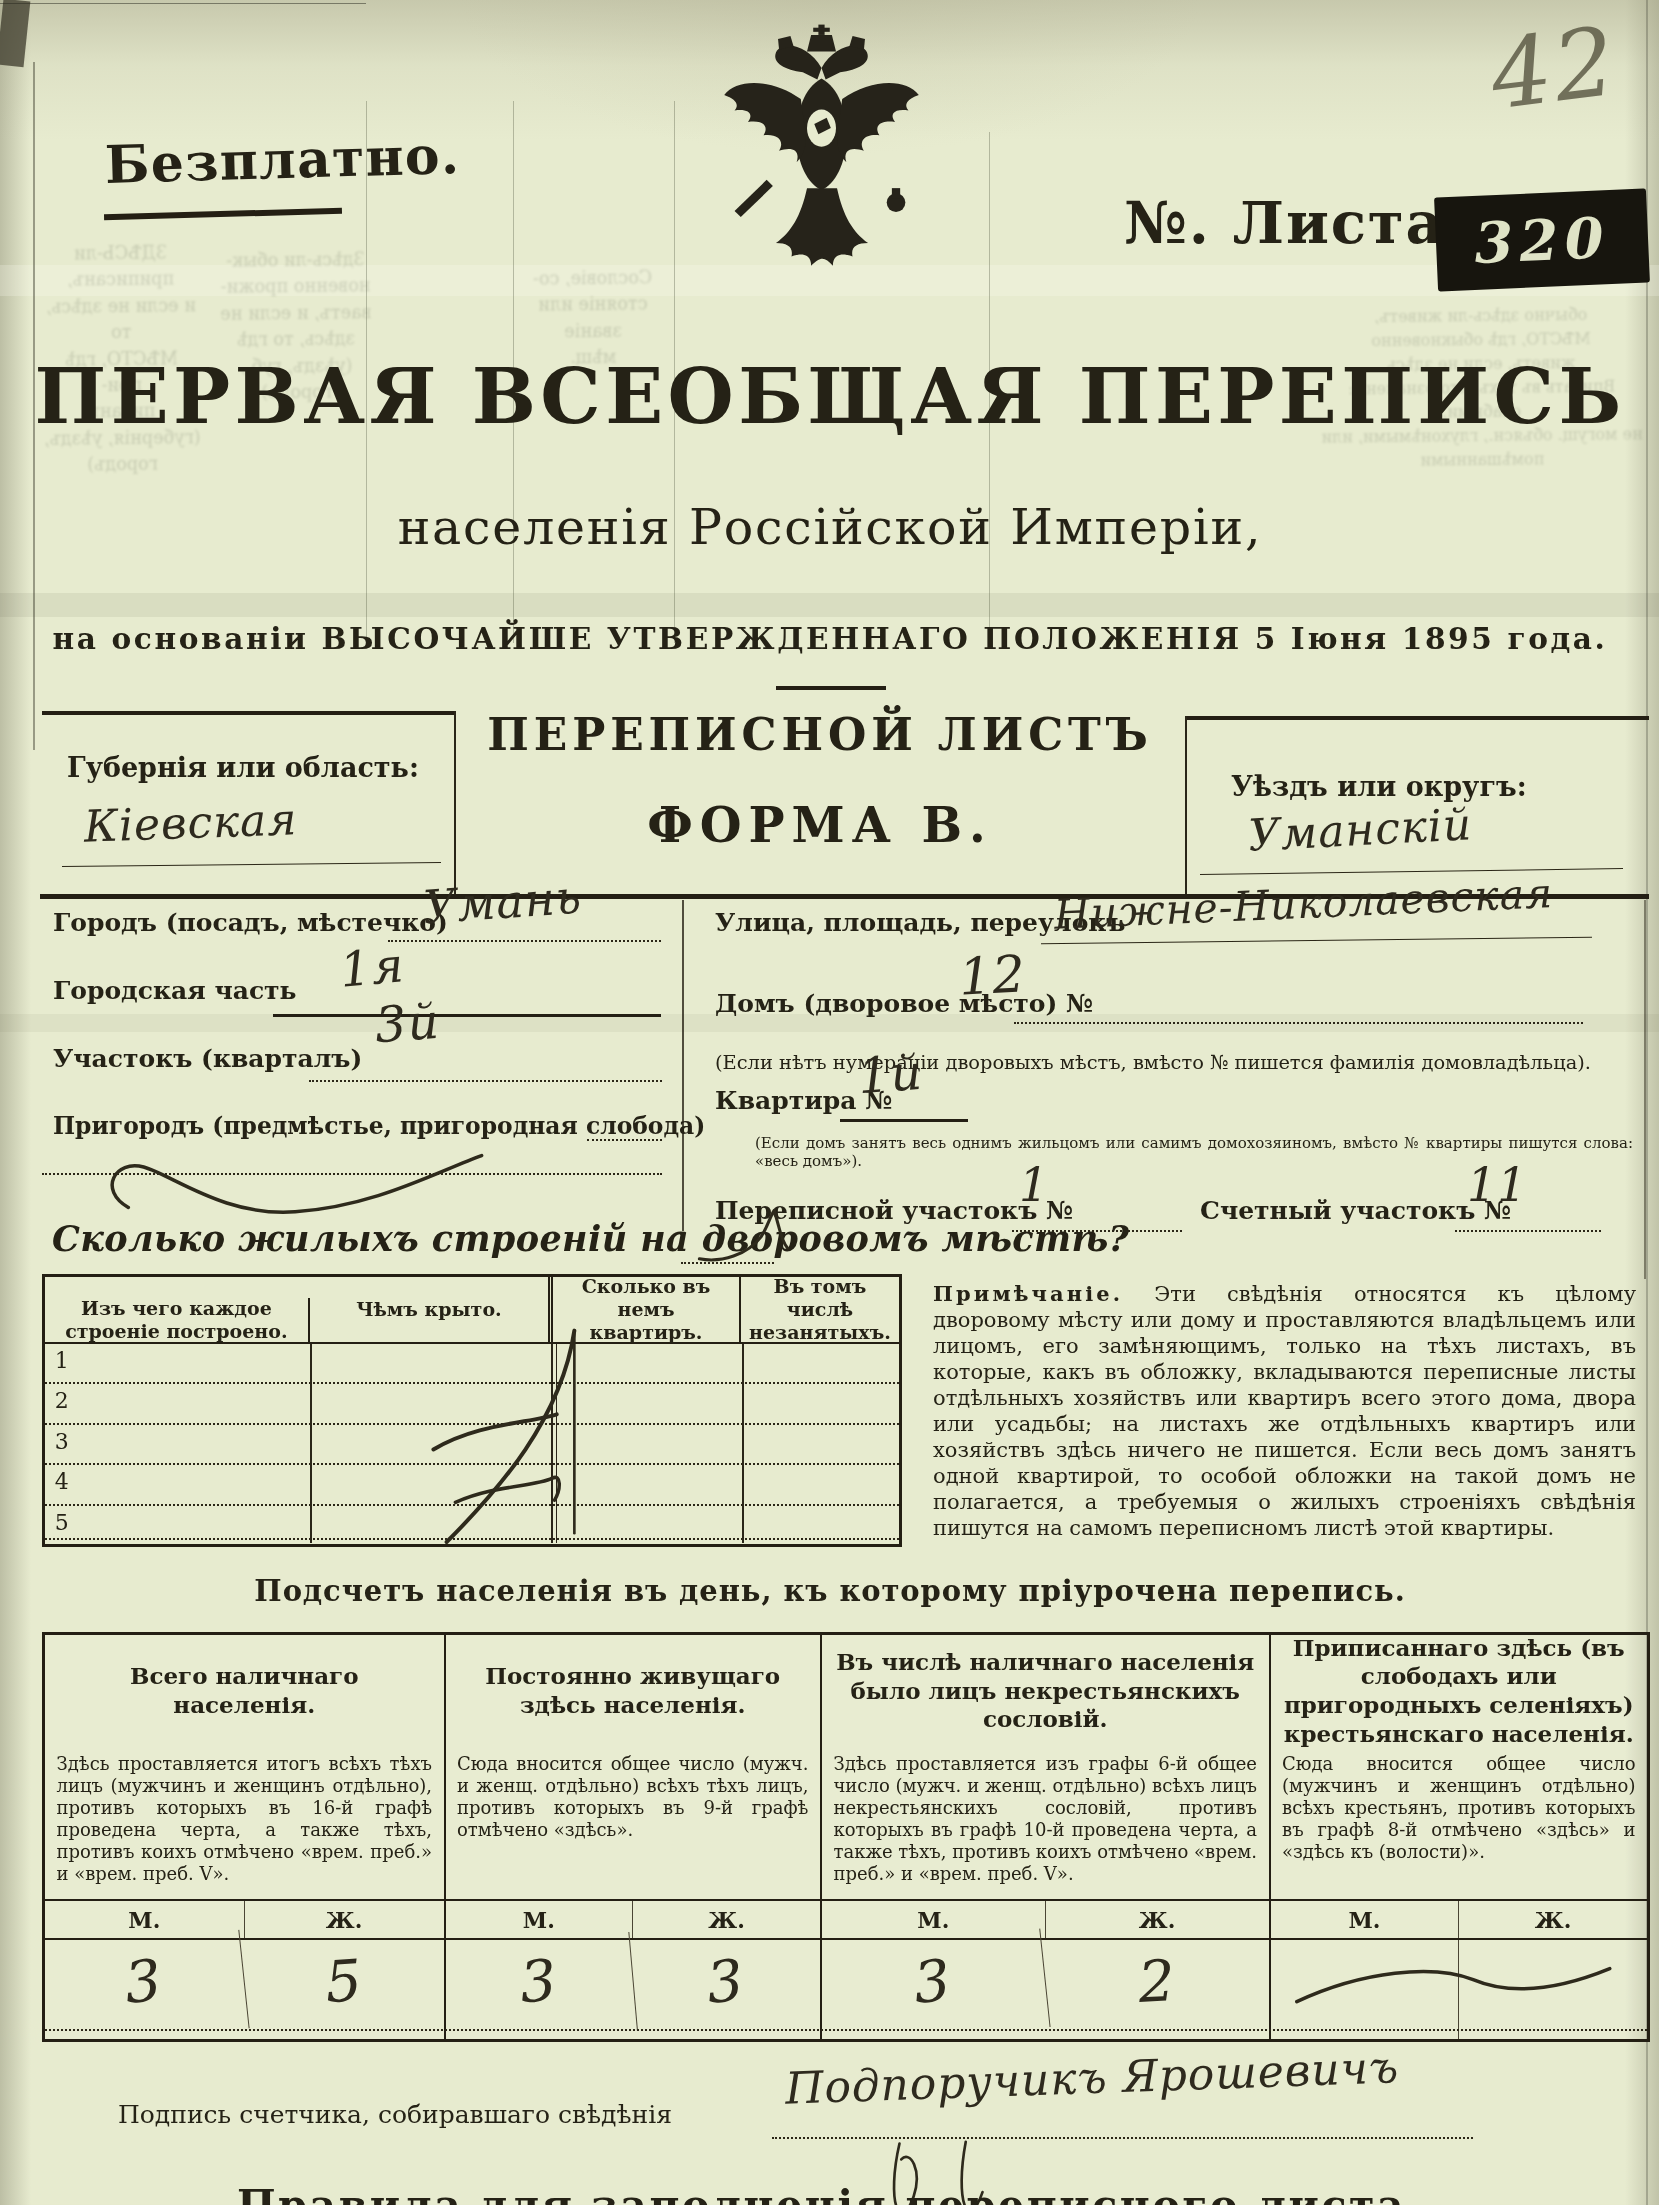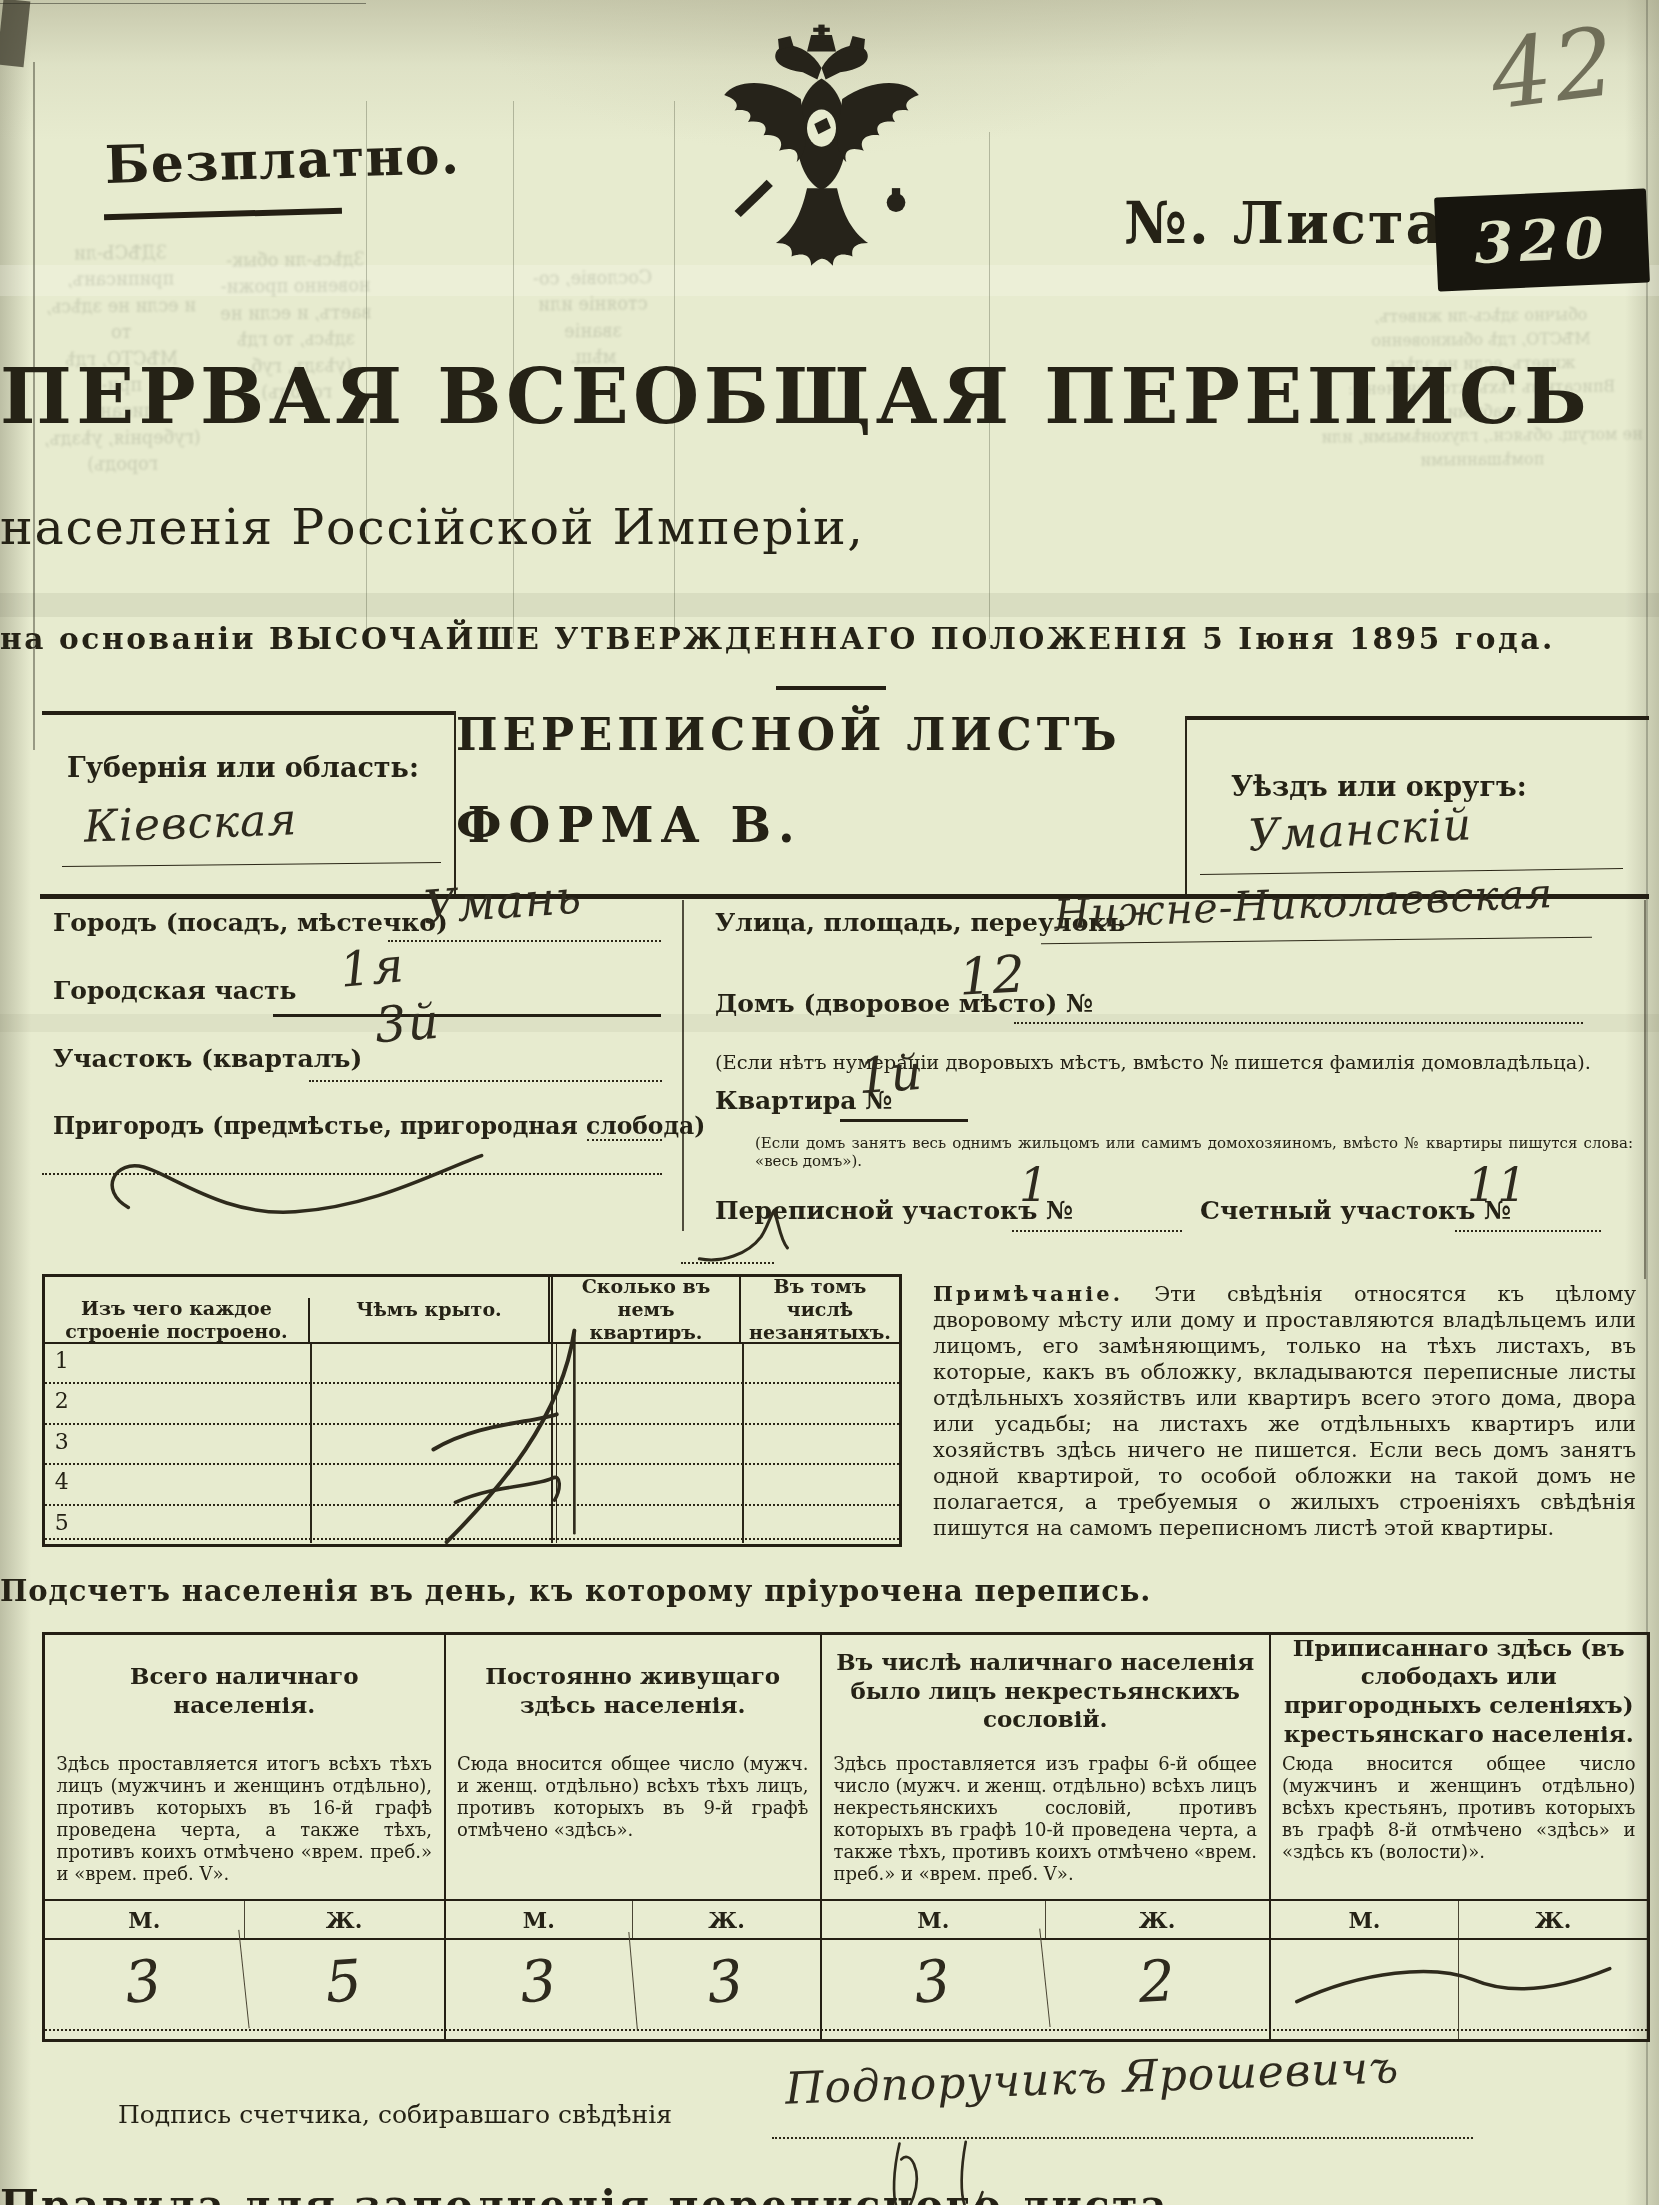--- a/index.html
+++ b/index.html
@@ -10,21 +10,21 @@
       linear-gradient(180deg, rgba(160,158,130,.45) 0, rgba(160,158,130,.12) 66px, rgba(0,0,0,0) 141px),
       linear-gradient(0deg, rgba(150,138,88,.38) 0, rgba(150,138,88,.10) 101px, rgba(0,0,0,0) 185px),
       linear-gradient(90deg, rgba(90,88,66,.30) 0, rgba(0,0,0,0) 31px),
       linear-gradient(270deg, rgba(90,88,66,.28) 0, rgba(0,0,0,0) 35px),
       radial-gradient(397px 309px at 97% 99%, rgba(170,148,92,.45), rgba(0,0,0,0) 70%),
       radial-gradient(529px 221px at 50% 0%, rgba(205,205,175,.35), rgba(0,0,0,0) 70%),
       #e7ebcf;
   }
   .abs{position:absolute;}
   .b{font-weight:bold;}
-  .ctr{}
+  .ctr{text-align:center;}
   .hl{position:absolute;background:#241f14;}
   .vl{position:absolute;background:#2a2518;}
   .dot{position:absolute;height:0;border-bottom:2.6px dotted #2b2617;}
   .thin{position:absolute;height:0;border-bottom:1.8px solid #2b2617;}
   .hw{font-style:italic;color:#2e2a1e;letter-spacing:0.9px;white-space:nowrap;}
   .hwv{font-style:italic;color:#2e2a1e;}
   .lbl{font-weight:bold;white-space:nowrap;}
   .note{line-height:1.22;text-align:justify;}
   .bleed{position:absolute;transform:scaleX(-1) rotate(.6deg);filter:blur(1px);opacity:.20;
          color:#4d5442;font-size:17.6px;line-height:1.5;white-space:pre-line;text-align:center;}
@@ -188,20 +188,21 @@
 
   <div class="abs note" style="left:715px;top:1134px;width:878px;font-size:15px;margin-left:40px;">(Если домъ занятъ весь однимъ жильцомъ или самимъ домохозяиномъ, вмѣсто № квартиры пишутся слова: «весь домъ»).</div>
 
   <div class="abs lbl" style="left:715px;top:1196px;font-size:25px;">Переписной участокъ №</div>
   <div class="abs hw" style="left:1019px;top:1158px;font-size:46px;">1</div>
   <div class="dot" style="left:1012px;top:1230px;width:170px;"></div>
   <div class="abs lbl" style="left:1200px;top:1196px;font-size:25px;">Счетный участокъ №</div>
   <div class="abs hw" style="left:1467px;top:1158px;font-size:46px;">11</div>
   <div class="dot" style="left:1455px;top:1230px;width:146px;"></div>
 
+  <div class="abs b" style="left:52px;top:1218px;font-size:35px;font-style:italic;letter-spacing:0.4px;">Сколько жилыхъ строеній на дворовомъ мѣстѣ?</div>
   <div class="dot" style="left:681px;top:1262px;width:93px;"></div>
   <div class="abs" style="left:686px;top:1206px;width:106px;height:66px;">
     <svg class="stroke" viewBox="0 0 240 150" width="106" height="66" xmlns="http://www.w3.org/2000/svg">
       <path d="M30 120 C 80 130 140 110 170 70 C 185 48 190 25 200 10 M200 10 C 210 40 215 80 230 95" stroke-width="7"></path>
     </svg>
   </div>
 
   <div class="btable">
     <div class="bhead">
       <div class="bh" style="width:31%;margin-top:21px;">

